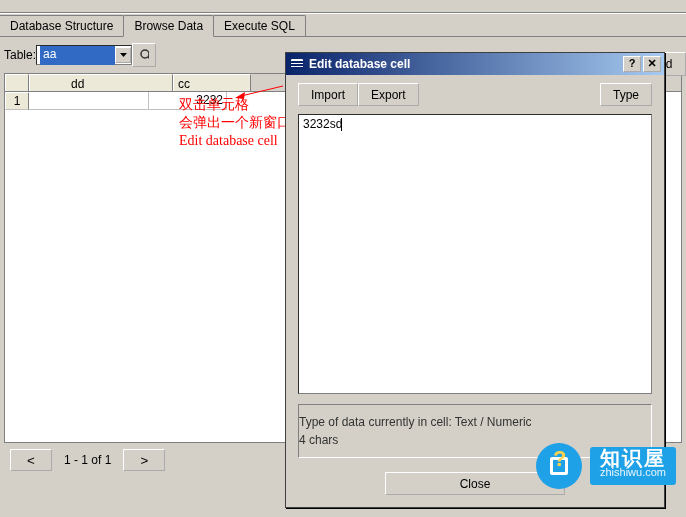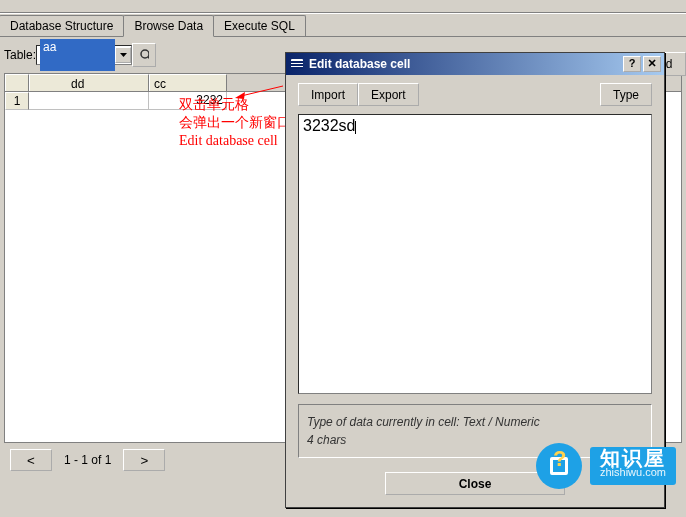--- a/index.html
+++ b/index.html
@@ -57,21 +57,21 @@
     background: #fff;
     width: 96px;
     padding-left: 3px;
     position: relative;
   }
   .dropdown .dd-text {
     flex: 1;
     background: #316ac5;
     color: #fff;
     padding: 0 3px;
-    height: 32px;
+    height: 19px;
     line-height: 16px;
   }
   .dd-btn {
     width: 16px; height: 16px;
     background: #d4d0c8;
     border: 1px outset #fff;
     display: flex; align-items: center; justify-content: center;
   }
   .icon-btn {
     width: 24px; height: 24px;
@@ -95,21 +95,21 @@
     border-bottom: 1px solid #808080;
   }
   .grid-header .gh {
     border-right: 1px solid #808080;
     border-left: 1px solid #fff;
     border-top: 1px solid #fff;
     padding: 2px 4px;
     background: #ece9d8;
   }
   .gh.rownum { width: 24px; }
-  .gh.col1 { width: 120px; padding-left: 41px; }
+  .gh.col1 { width: 144px; padding-left: 41px; }
   .gh.col2 { width: 78px; }
   .grid-row {
     display: flex;
     height: 18px;
   }
   .grid-row .cell {
     border-right: 1px solid #c0c0c0;
     border-bottom: 1px solid #c0c0c0;
     padding: 1px 3px;
   }
@@ -203,47 +203,46 @@
     font-size: 12px;
   }
   .dlg-toolbar .spacer { flex: 1; }
   .editor {
     margin: 0 12px;
     background: #fff;
     border: 1px inset #808080;
     height: 280px;
     padding: 2px 4px;
     font-family: inherit;
-    font-size: 16px;
+    font-size: 12px;
     color: #000;
     position: relative;
   }
   .editor .caret {
     display: inline-block;
     width: 1px; height: 13px;
     background: #000;
     vertical-align: text-bottom;
     margin-left: -1px;
   }
   .status-box {
     margin: 10px 12px;
     border: 1px solid #808080;
     border-right-color: #fff;
     border-bottom-color: #fff;
-    padding: 8px 8px;
+    padding: 8px 0;
     line-height: 18px;
     color: #333;
-    font-style: italic;
   }
   .dlg-footer {
     display: flex;
     justify-content: center;
     padding: 4px 12px 12px;
   }
-  .dlg-footer .btn { width: 180px; font-weight: bold; }
+  .dlg-footer .btn { width: 180px; }
   
   .logo {
     position: absolute;
     right: 10px; bottom: 28px;
     display: flex; align-items: center; gap: 8px;
     color: #fff;
   }
   .logo-badge {
     width: 46px; height: 46px;
     background: #1ea1e6;

